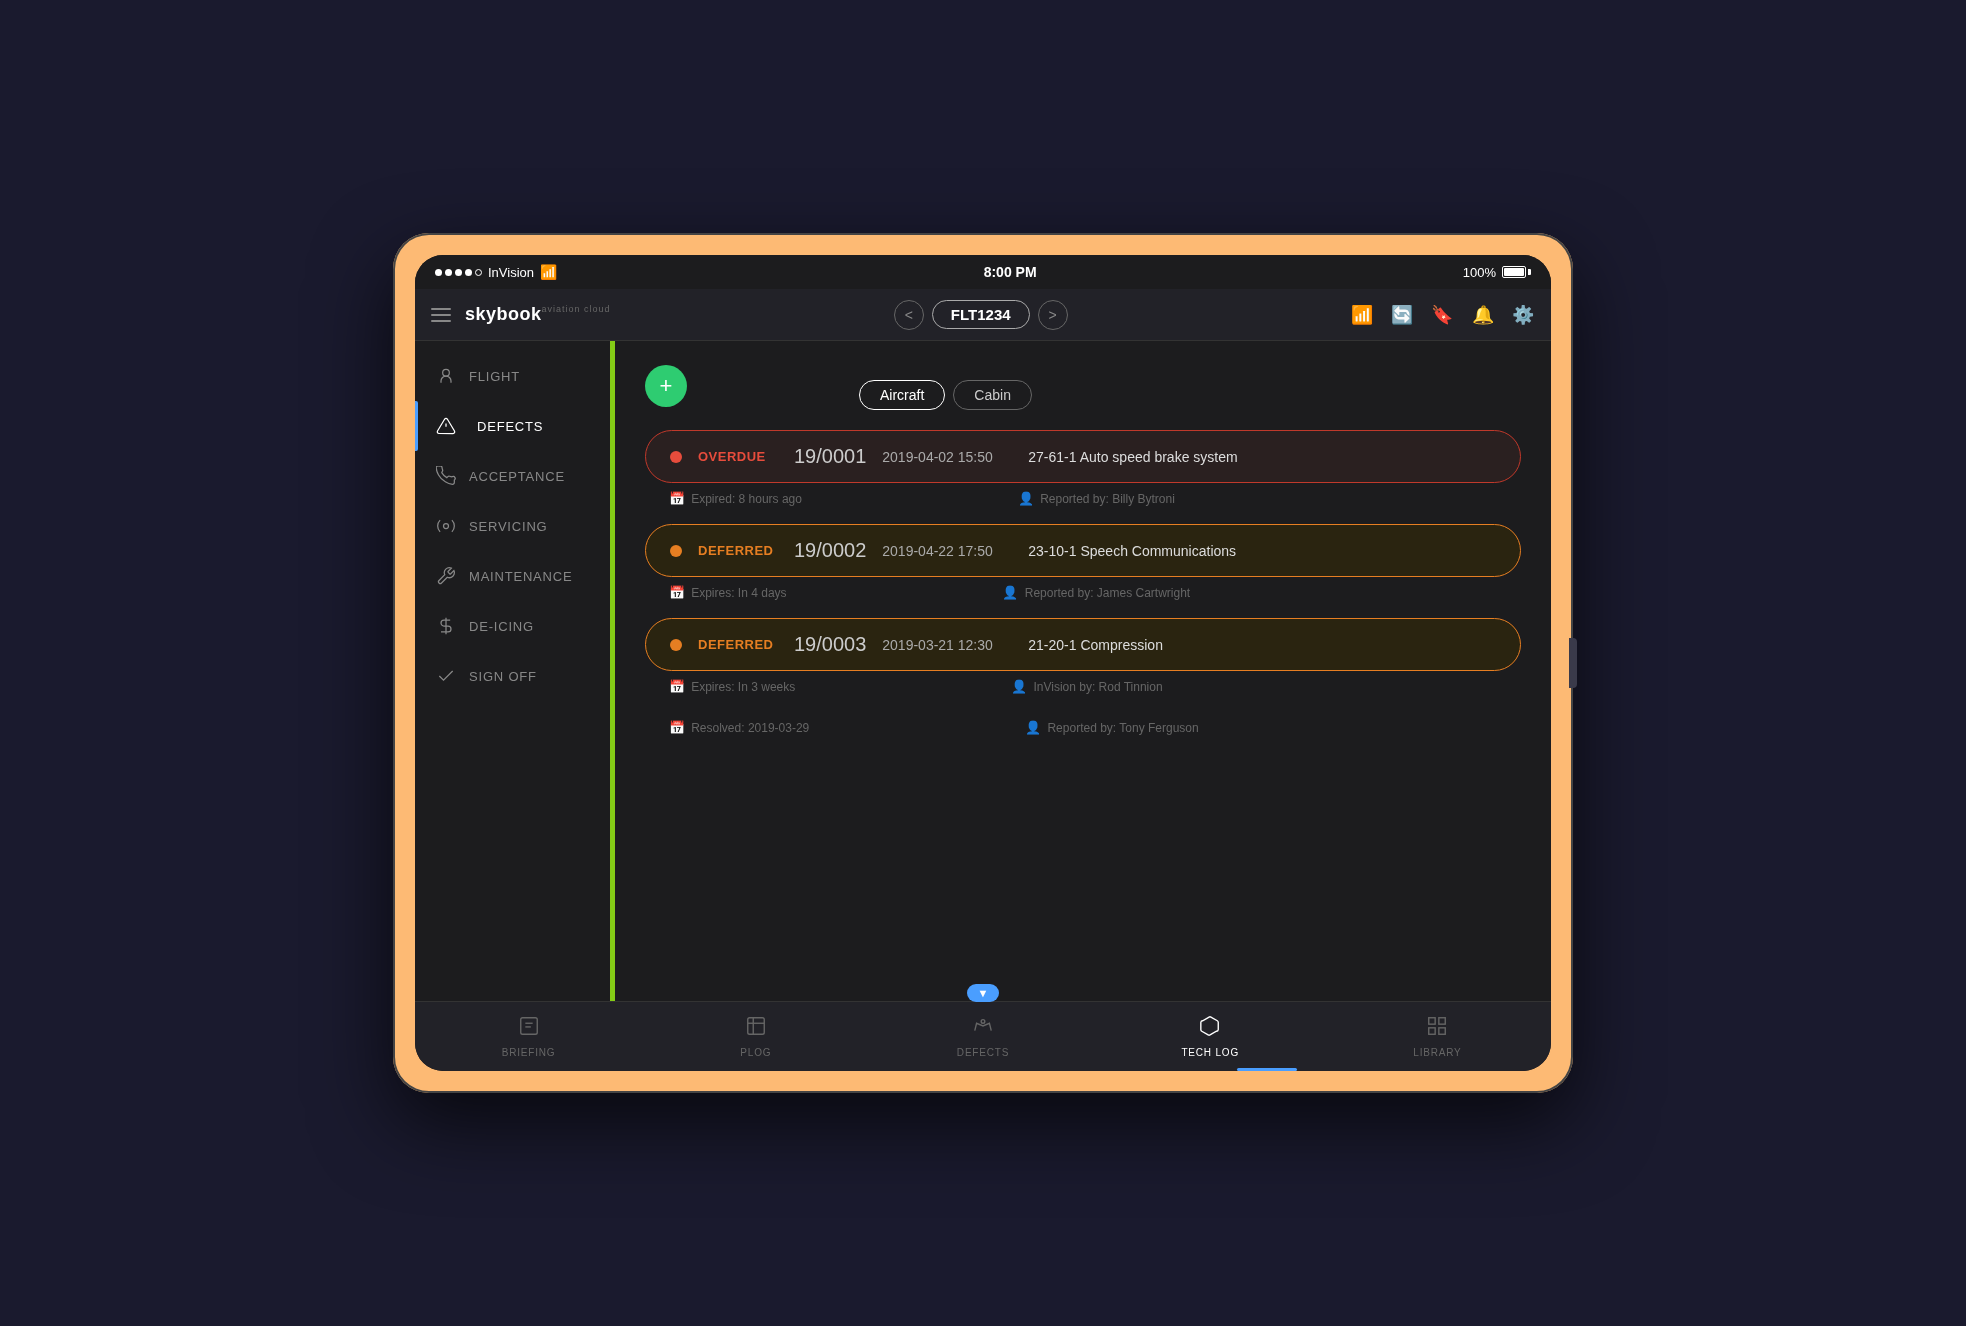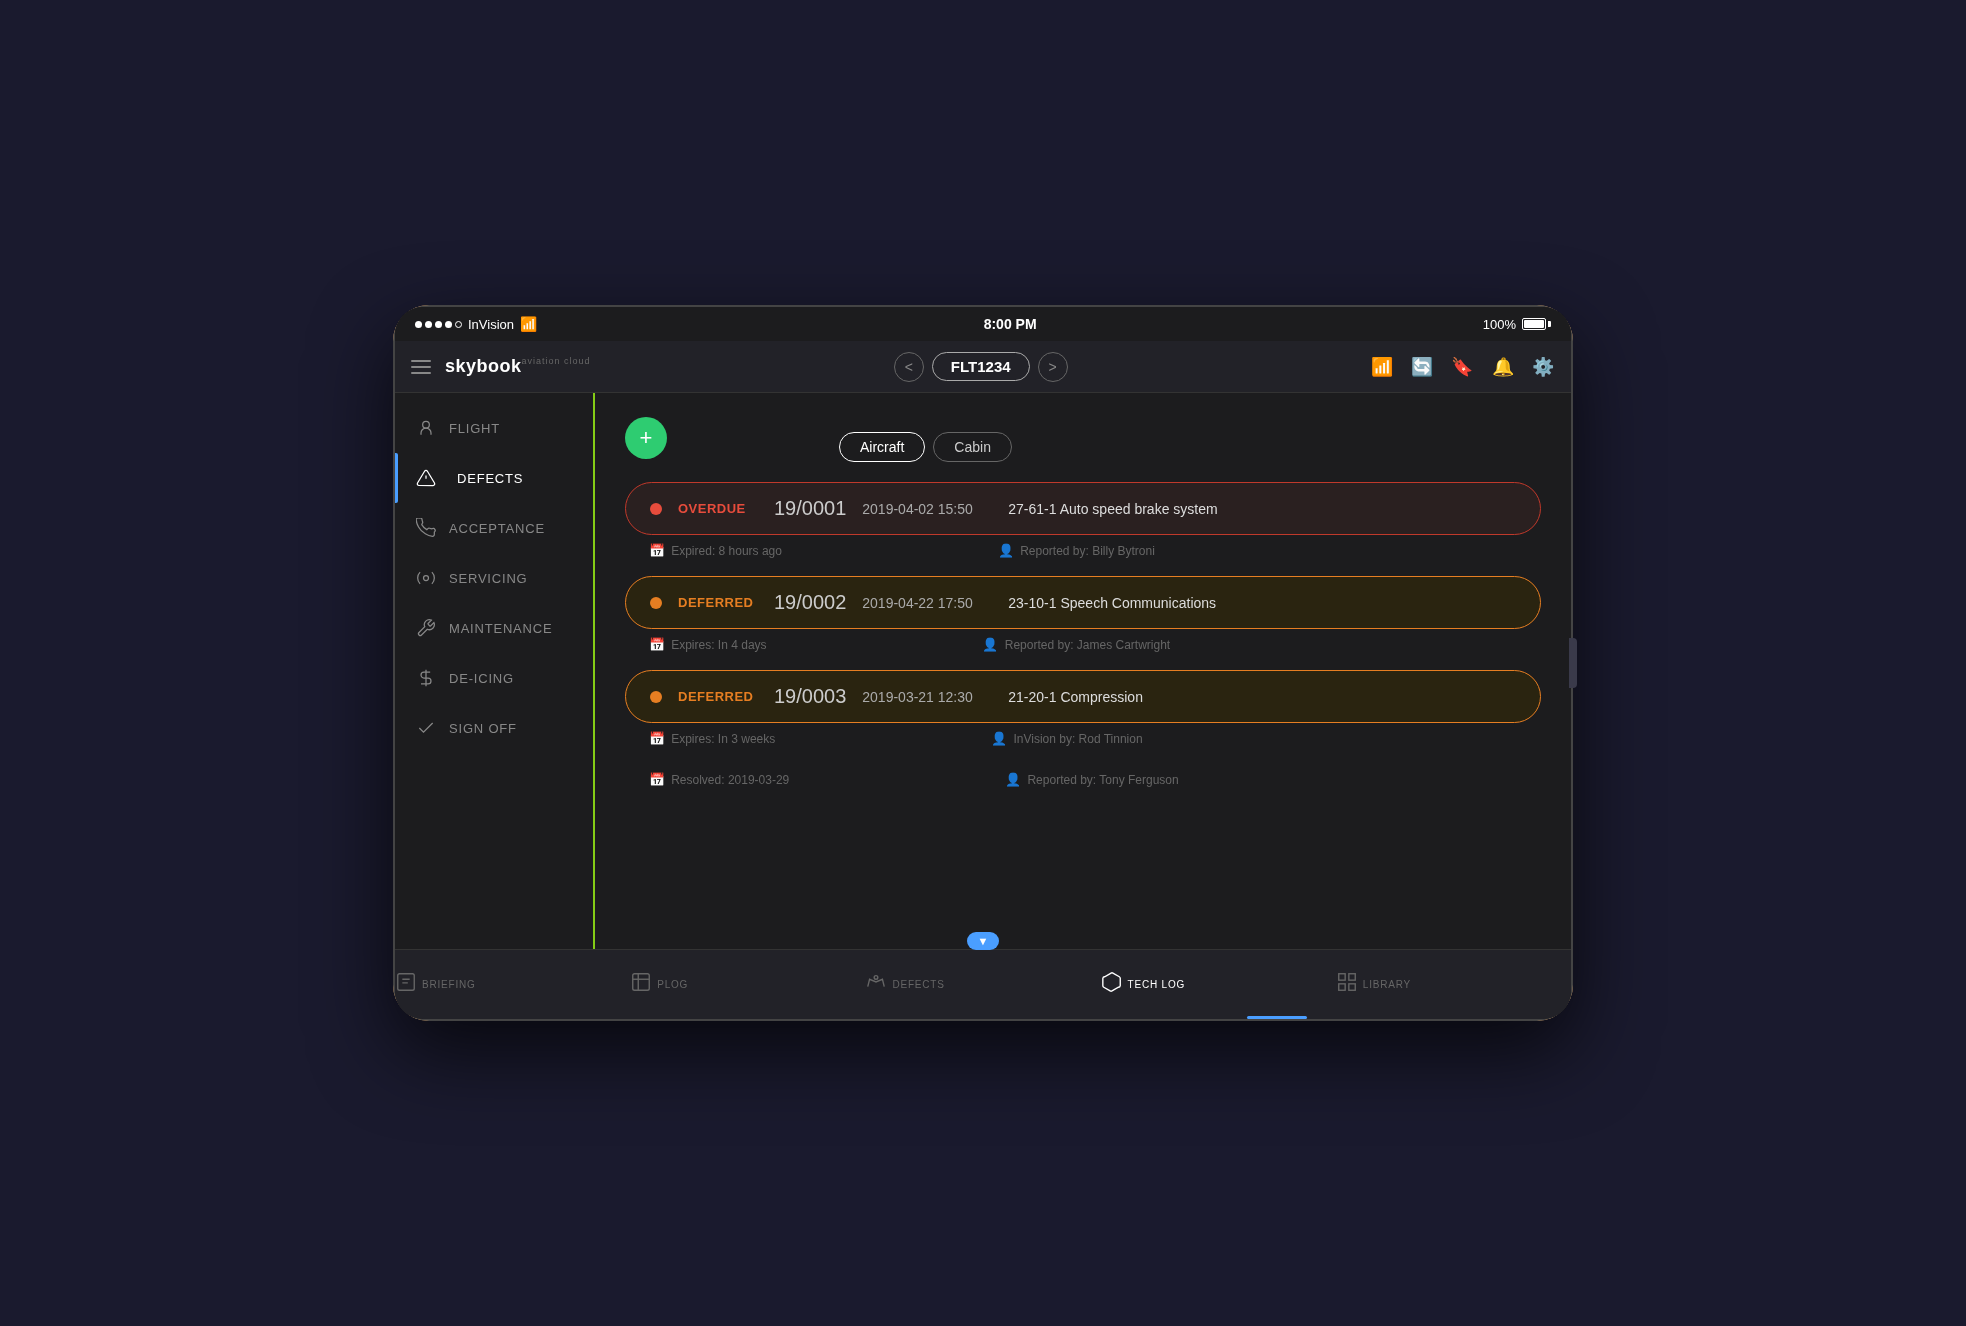--- a/index.html
+++ b/index.html
@@ -7,24 +7,24 @@
       background: #1a1a2e;
       display: flex;
       justify-content: center;
       align-items: center;
       min-height: 100vh;
       font-family: -apple-system, BlinkMacSystemFont, 'Helvetica Neue', Arial, sans-serif;
     }
 
     .device-frame {
       width: 1180px;
-      height: 716px;
+      height: 860px;
       background: #fdba74;
       border-radius: 36px;
-      padding: 2px;
+      padding: 22px;
       box-shadow: 0 30px 80px rgba(0,0,0,0.7), inset 0 0 0 2px #444;
       position: relative;
     }
 
     .device-screen {
       width: 100%;
       height: 100%;
       background: #1c1c1e;
       border-radius: 28px;
       overflow: hidden;
@@ -153,21 +153,21 @@
     .main-layout {
       display: flex;
       flex: 1;
       overflow: hidden;
     }
 
     
     .sidebar {
       width: 200px;
       background: #1c1c1e;
-      border-right: 2px solid #84cc16;
+      border-right: 5px solid #84cc16;
       display: flex;
       flex-direction: column;
       padding-top: 10px;
       flex-shrink: 0;
     }
     .sidebar-item {
       display: flex;
       align-items: center;
       gap: 12px;
       padding: 14px 20px;
@@ -315,21 +315,21 @@
       height: 70px;
       border-top: 1px solid #333;
       display: flex;
       align-items: center;
       justify-content: space-around;
       flex-shrink: 0;
       position: relative;
     }
     .tab-item {
       display: flex;
-      flex-direction: row;
+      flex-direction: column;
       align-items: center;
       gap: 5px;
       cursor: pointer;
       flex: 1;
     }
     .tab-icon {
       font-size: 20px;
       color: #666;
     }
     .tab-label {

